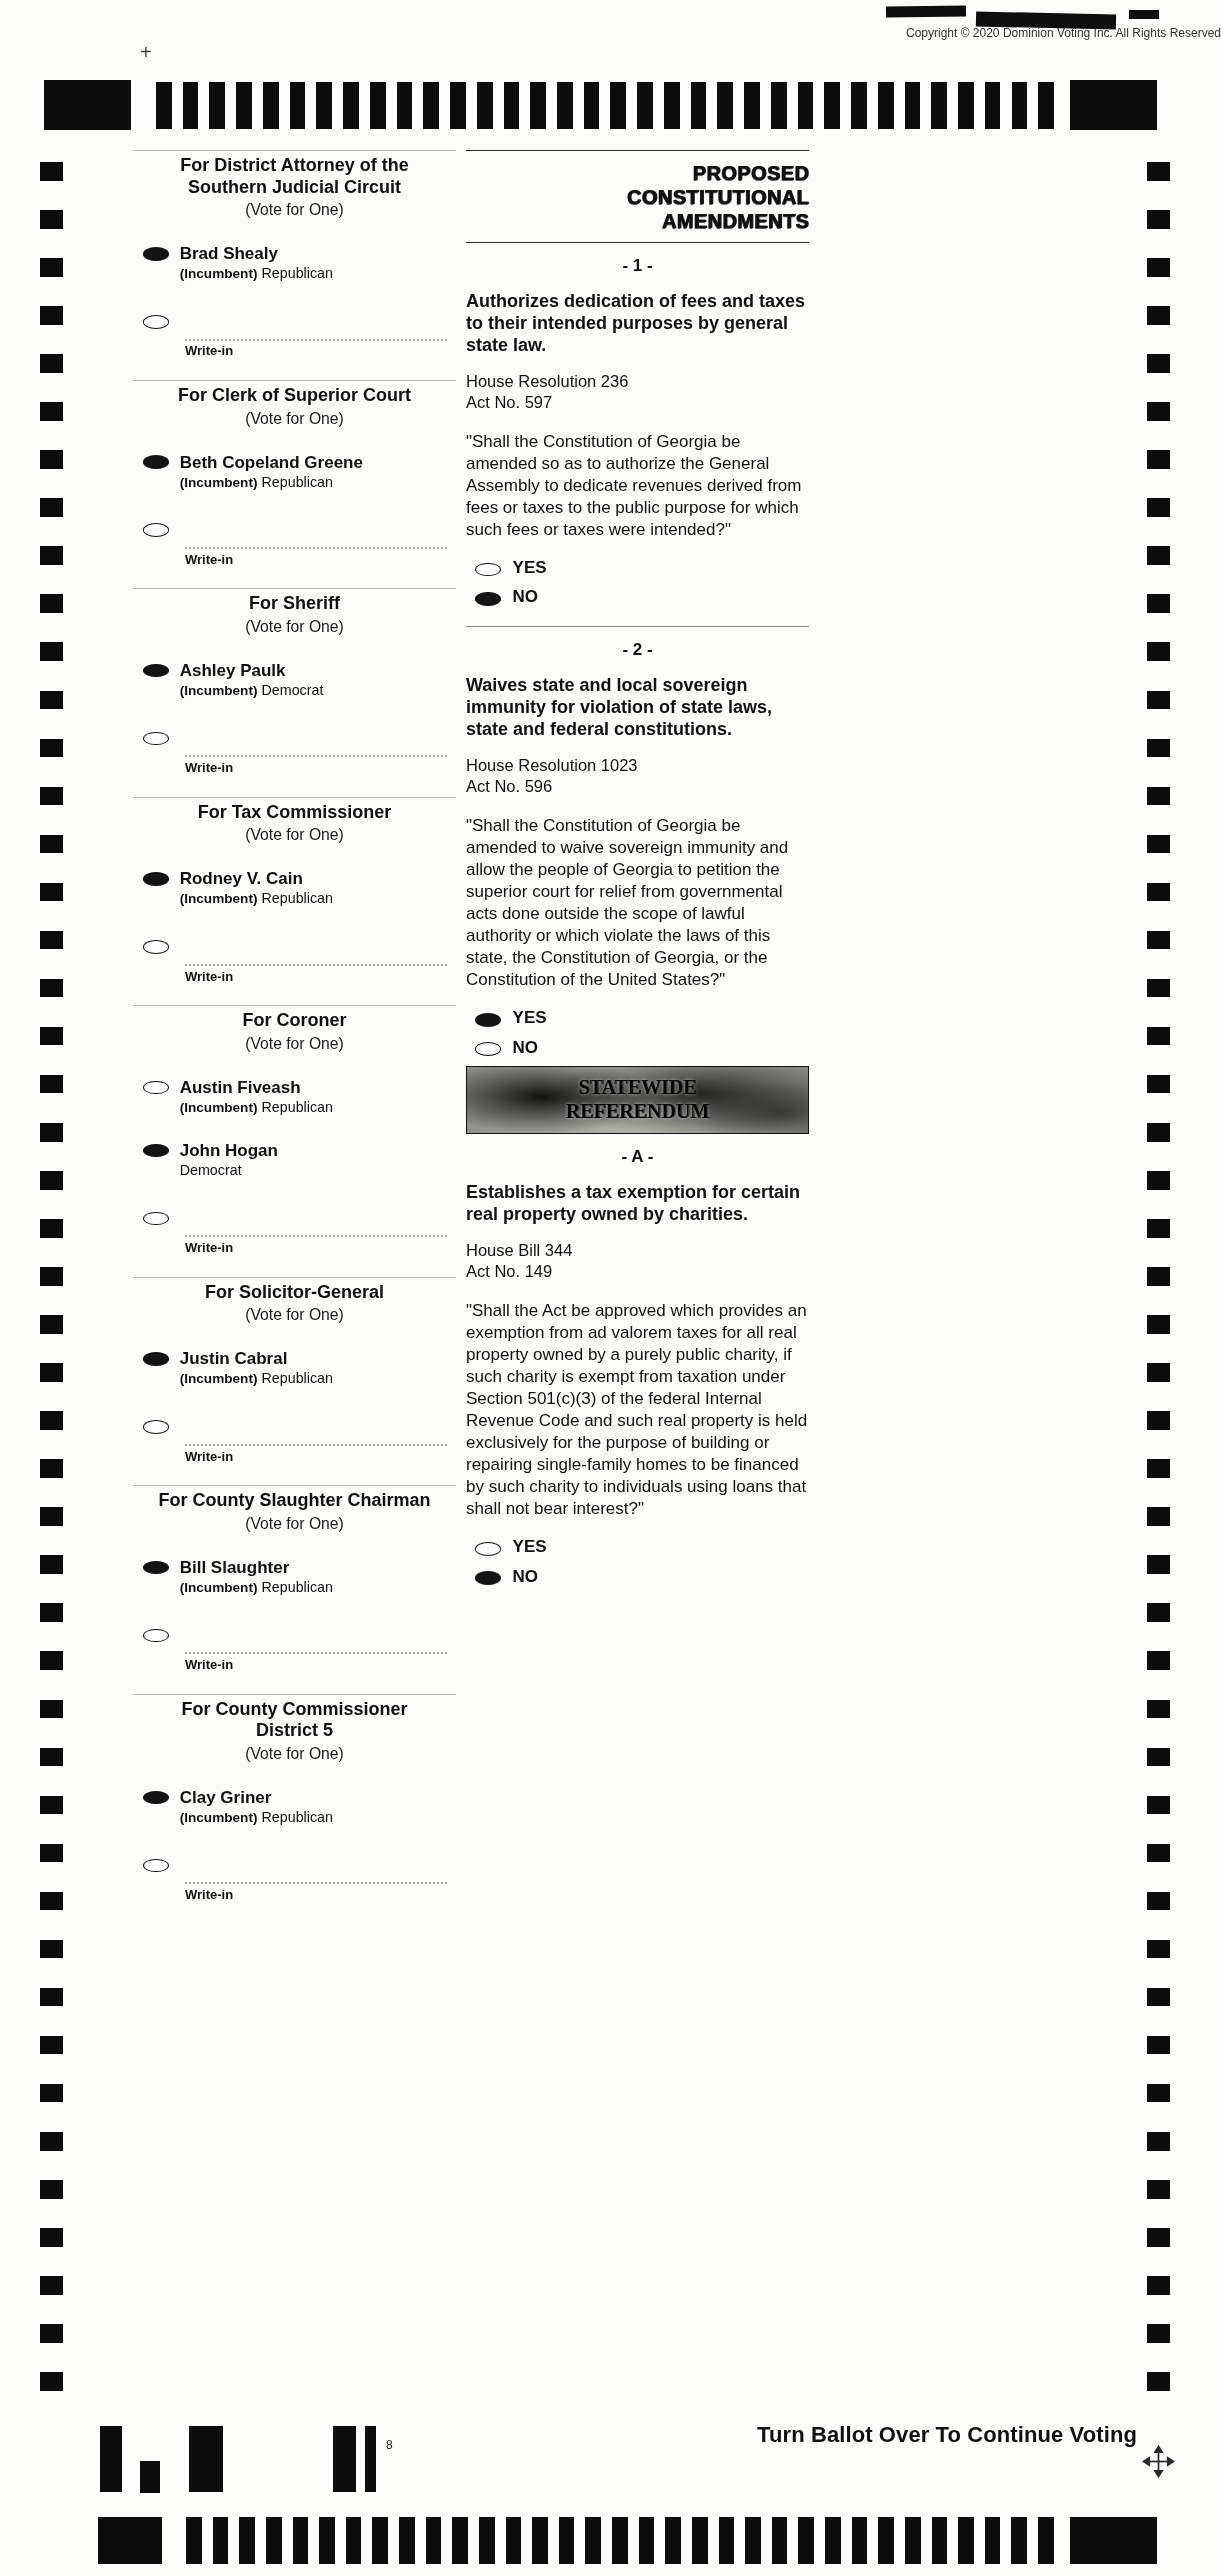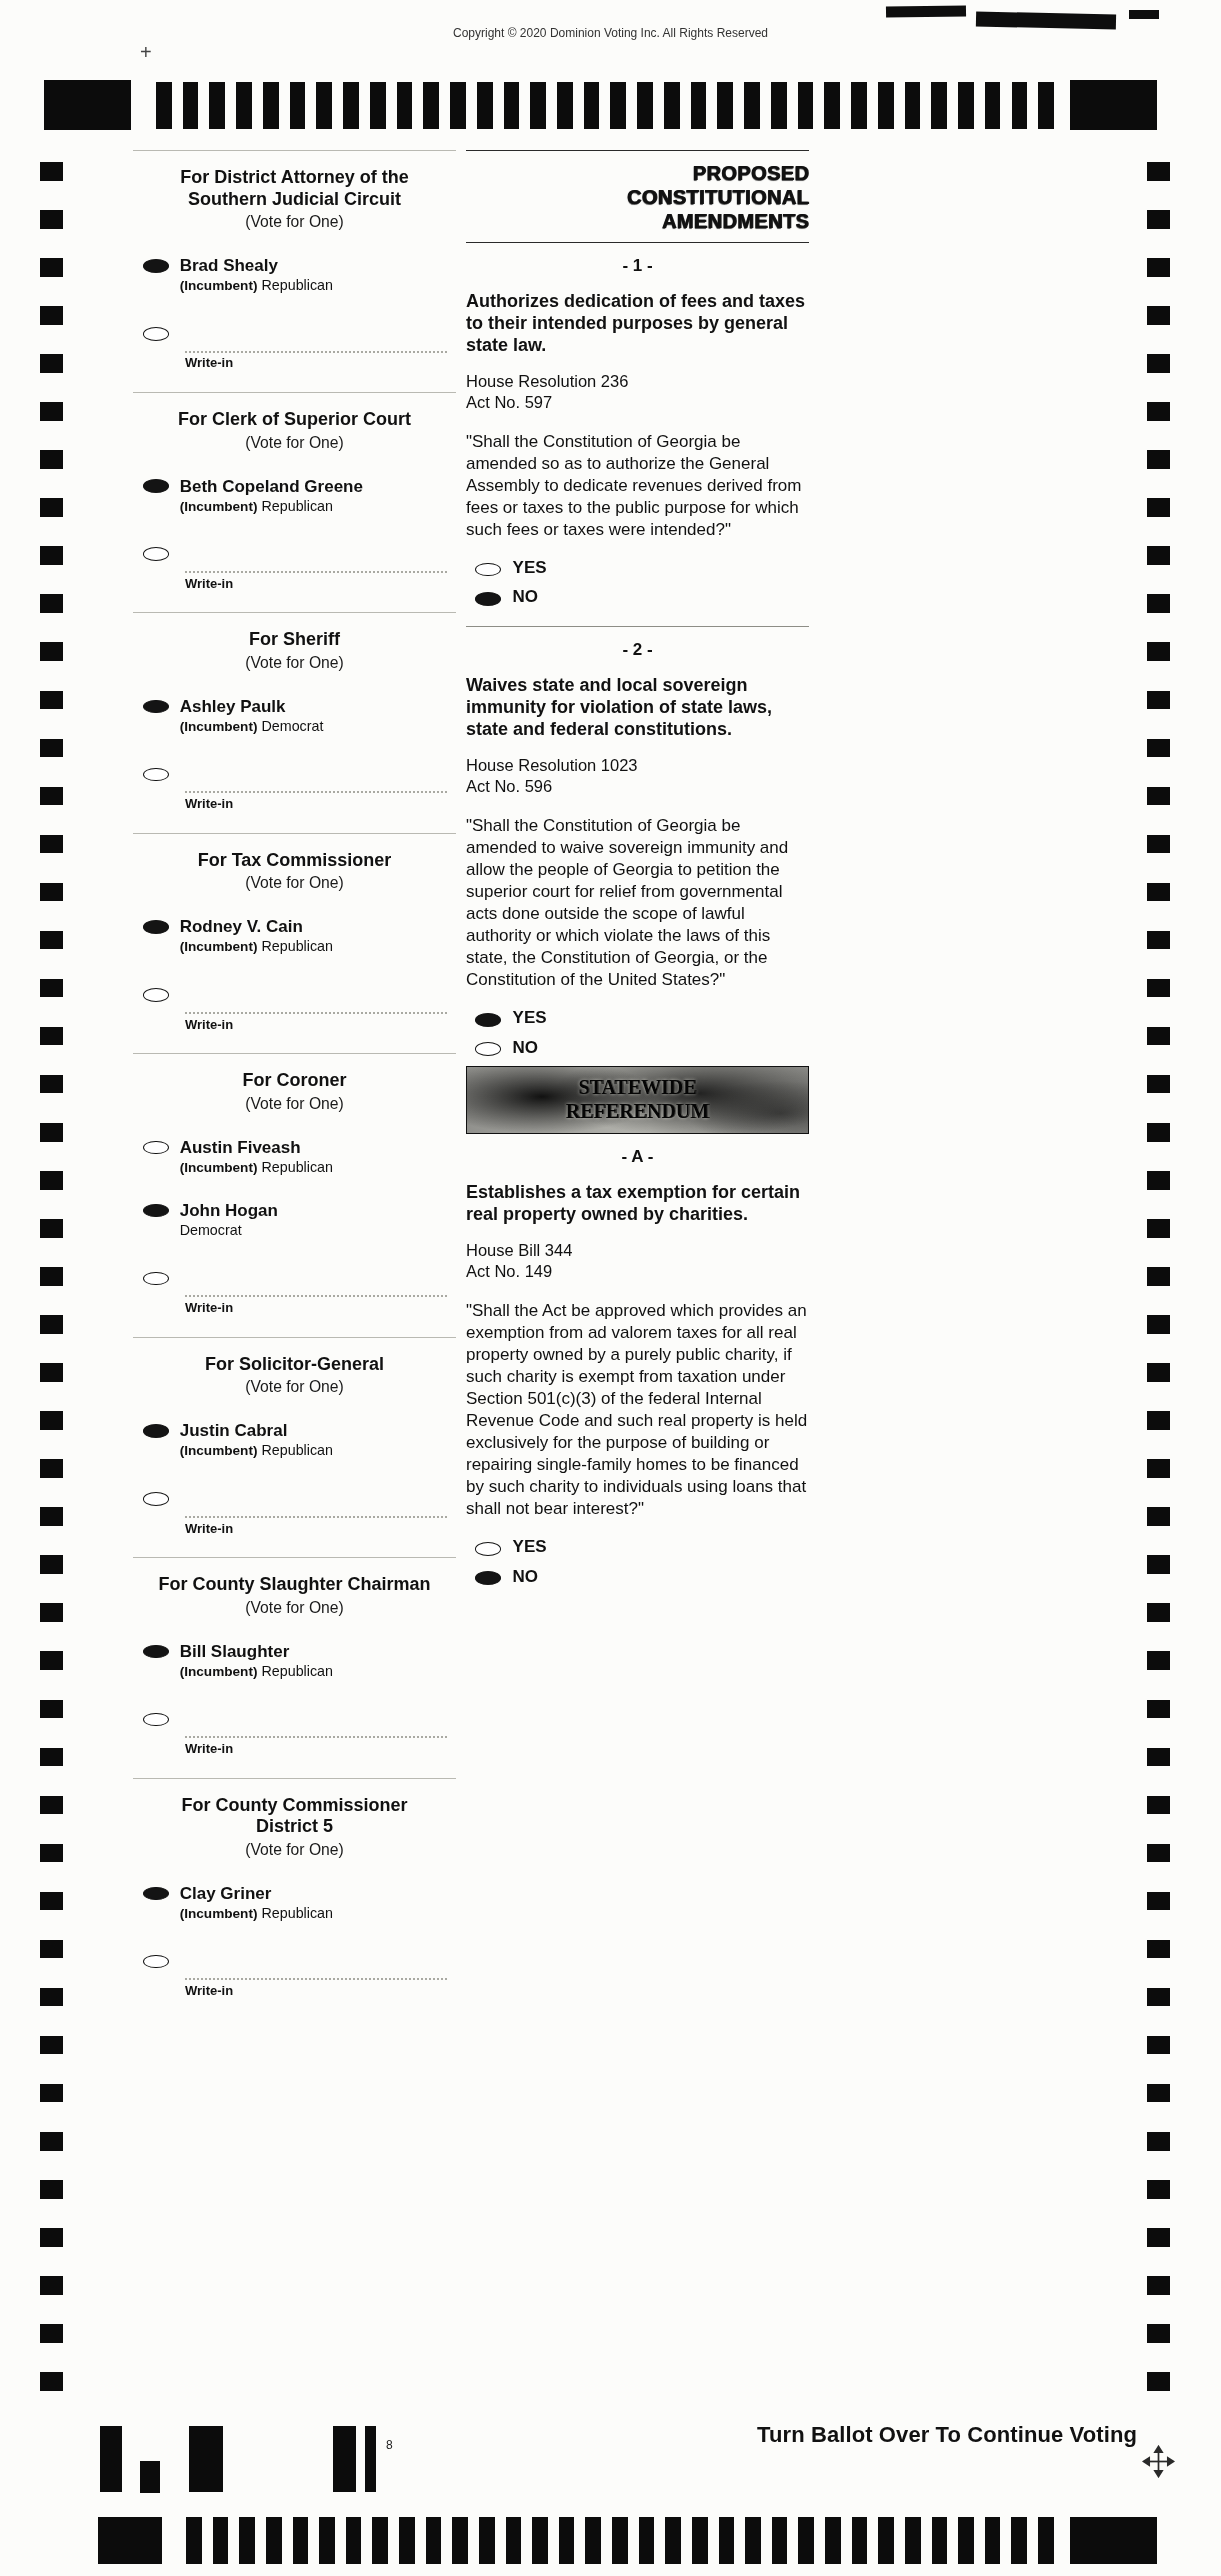--- a/index.html
+++ b/index.html
@@ -12,30 +12,30 @@
   #tm-top { top:82px; left:156px; width:898px; }
   #tm-bottom { top:2517px; left:186px; width:868px; }
   .tbar { width:15.7px; background:#0c0c0c; }
   .tm-col { position:absolute; width:23px; display:flex; flex-direction:column; justify-content:space-between; }
   #tm-left { left:40px; top:162px; height:2229px; }
   #tm-right { left:1147px; top:162px; height:2229px; }
   .tsq { height:18.6px; background:#0c0c0c; }
   .blk { position:absolute; background:#0c0c0c; }
 
   
-  .copyright { position:absolute; top:26px; left:0; width:1221px; text-align:center; font-size:12px; color:#333; }
+  .copyright { position:absolute; top:26px; left:0; width:1221px; text-align:right; font-size:12px; color:#333; }
   .plus-mark { position:absolute; top:41px; left:140px; font-size:20px; color:#444; }
   .redact { position:absolute; background:#0e0e0e; }
   .footer-note { position:absolute; top:2422px; right:84px; font-size:22px; font-weight:bold; letter-spacing:0.1px; }
   .sheet-marker { position:absolute; top:2438px; left:386px; font-size:12px; color:#222; }
   .arrows-icon { position:absolute; top:2445px; left:1142px; }
 
   
   .col-left { position:absolute; left:133px; top:150px; width:323px; }
-  .contest { border-top:0.7px solid #b9b9b2; padding-top:16px; margin-top:21.5px; }
+  .contest { border-top:0.7px solid #b9b9b2; padding-top:4px; margin-top:21.5px; }
   .contest:first-child { margin-top:0; }
   .c-title { font-size:18px; font-weight:bold; text-align:center; line-height:21.5px; max-width:279px; margin:0 auto; }
   .c-sub { font-size:15.7px; text-align:center; line-height:20px; margin-top:2.1px; color:#1a1a1a; }
   .opt { display:flex; gap:10.7px; margin-top:24px; padding-left:10px; align-items:flex-start; }
   .opt.solo { margin-top:29px; }
   .bubble { width:26px; height:13.6px; border:1.8px solid #141414; border-radius:50%; background:#fff; flex-shrink:0; margin-top:2.9px; }
   .bubble.filled { background:#141414; }
   .opt-name { font-size:17px; font-weight:bold; line-height:19.3px; }
   .opt-detail { font-size:14.3px; line-height:18px; margin-top:0.7px; }
   .opt-detail b { font-size:13.6px; }

